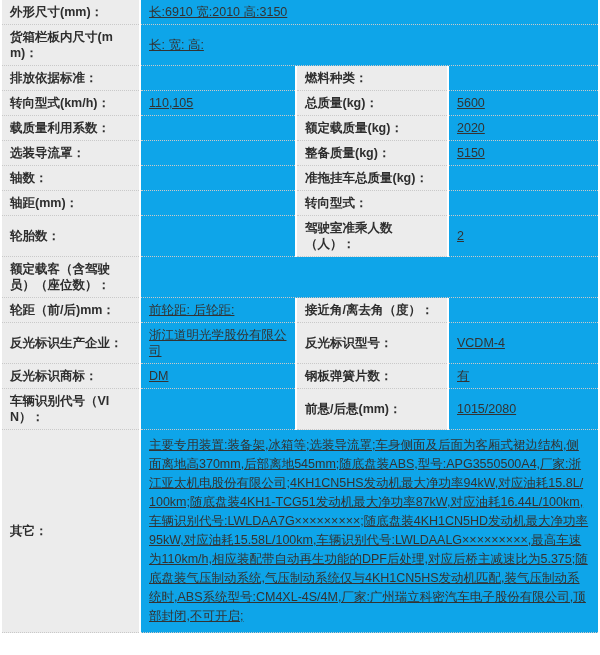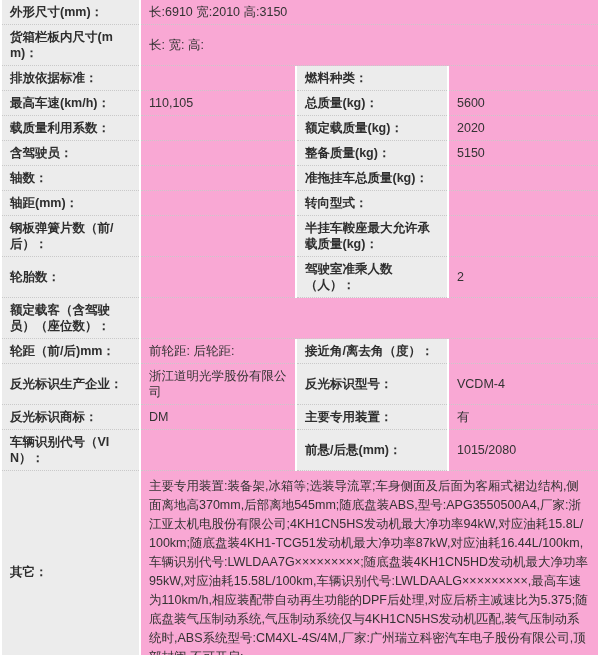--- a/index.html
+++ b/index.html
@@ -11,21 +11,21 @@
   table{width:600px;border-collapse:separate;border-spacing:2px 0;table-layout:fixed;}
   td{
     border-bottom:1px dotted #c9c9c9;
     padding:4px 8px;
     vertical-align:middle;
     line-height:16px;
     overflow:hidden;
     word-break:break-all;
   }
   td.lbl{background:#ececec;font-weight:bold;color:#2e2e2e;}
-  td.val{background:#f9a8d4;color:#333;}
+  td.val{background:#0ea5e9;color:#333;text-decoration:underline;}
   td.tall{padding:6px 8px;line-height:19px;}
 </style>
 </head>
 <body>
 
 <table>
   <colgroup>
       <col style="width:137px">
       <col style="width:154px">
       <col style="width:150px">
@@ -40,53 +40,47 @@
     <td class="lbl">货箱栏板内尺寸(mm)：</td>
     <td class="val" colspan="3">长: 宽: 高:</td>
   </tr>
   <tr>
     <td class="lbl">排放依据标准：</td>
     <td class="val"></td>
     <td class="lbl">燃料种类：</td>
     <td class="val"></td>
   </tr>
   <tr>
-    <td class="lbl">最高车速(km/h)：</td>
+    <td class="lbl">转向型式(km/h)：</td>
     <td class="val">110,105</td>
     <td class="lbl">总质量(kg)：</td>
     <td class="val">5600</td>
   </tr>
   <tr>
     <td class="lbl">载质量利用系数：</td>
     <td class="val"></td>
     <td class="lbl">额定载质量(kg)：</td>
     <td class="val">2020</td>
   </tr>
   <tr>
-    <td class="lbl">含驾驶员：</td>
+    <td class="lbl">选装导流罩：</td>
     <td class="val"></td>
     <td class="lbl">整备质量(kg)：</td>
     <td class="val">5150</td>
   </tr>
   <tr>
     <td class="lbl">轴数：</td>
     <td class="val"></td>
     <td class="lbl">准拖挂车总质量(kg)：</td>
     <td class="val"></td>
   </tr>
   <tr>
     <td class="lbl">轴距(mm)：</td>
     <td class="val"></td>
     <td class="lbl">转向型式：</td>
-    <td class="val"></td>
-  </tr>
-  <tr>
-    <td class="lbl">钢板弹簧片数（前/后）：</td>
-    <td class="val"></td>
-    <td class="lbl">半挂车鞍座最大允许承载质量(kg)：</td>
     <td class="val"></td>
   </tr>
   <tr>
     <td class="lbl">轮胎数：</td>
     <td class="val"></td>
     <td class="lbl">驾驶室准乘人数（人）：</td>
     <td class="val">2</td>
   </tr>
   <tr>
     <td class="lbl">额定载客（含驾驶员）（座位数）：</td>
@@ -100,21 +94,21 @@
   </tr>
   <tr>
     <td class="lbl">反光标识生产企业：</td>
     <td class="val">浙江道明光学股份有限公司</td>
     <td class="lbl">反光标识型号：</td>
     <td class="val">VCDM-4</td>
   </tr>
   <tr>
     <td class="lbl">反光标识商标：</td>
     <td class="val">DM</td>
-    <td class="lbl">主要专用装置：</td>
+    <td class="lbl">钢板弹簧片数：</td>
     <td class="val">有</td>
   </tr>
   <tr>
     <td class="lbl">车辆识别代号（VIN）：</td>
     <td class="val"></td>
     <td class="lbl">前悬/后悬(mm)：</td>
     <td class="val">1015/2080</td>
   </tr>
   <tr>
     <td class="lbl">其它：</td>

